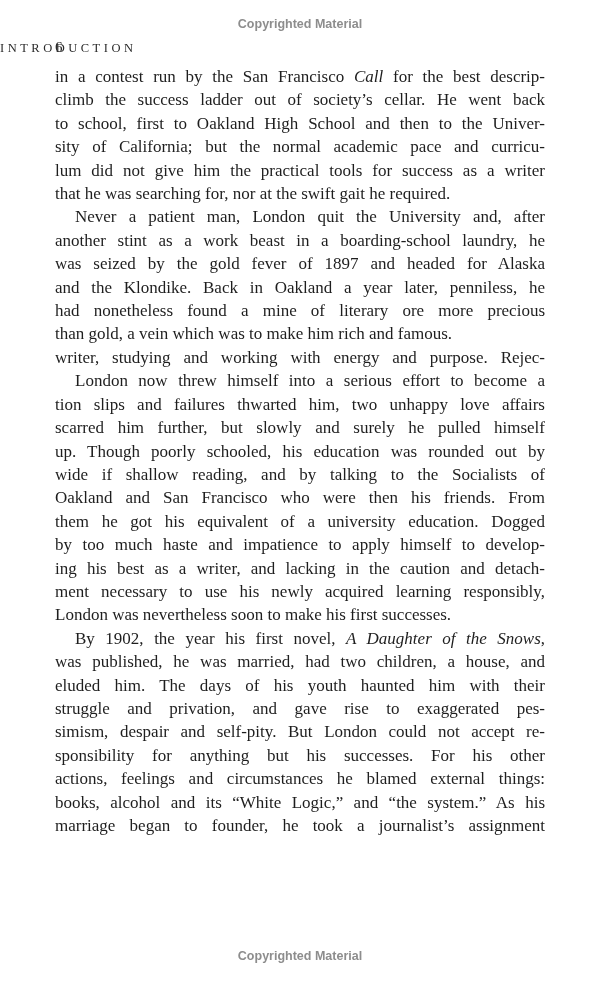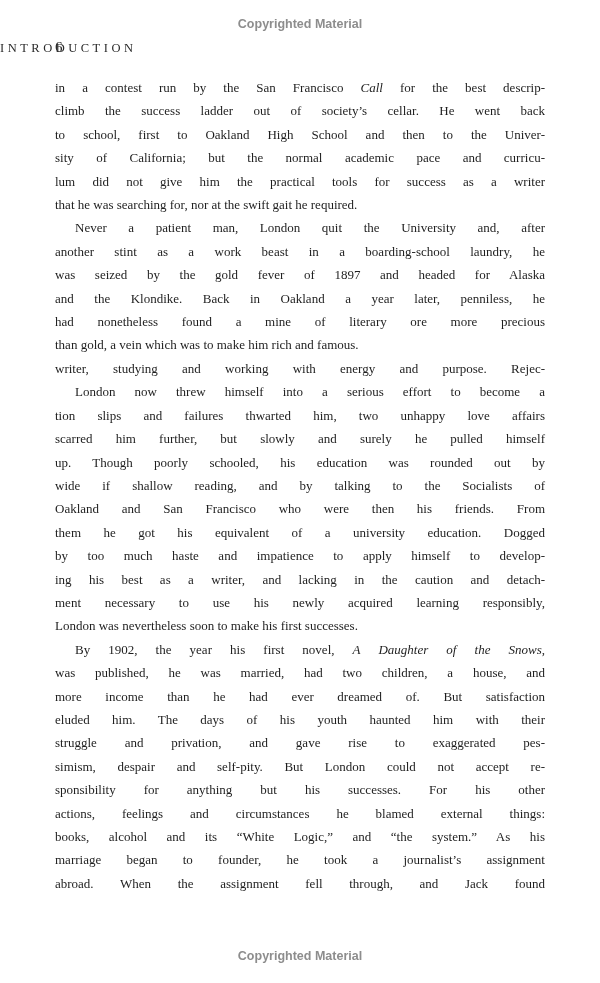--- a/index.html
+++ b/index.html
@@ -47,23 +47,23 @@
     position: absolute;
     left: 0; top: 2px;
     width: 600px;
     text-align: left;
     font-size: 12.5px;
     letter-spacing: 3.5px;
     color: var(--header-color);
   }
   .body-text {
     position: absolute;
-    top: 76px; left: 55px;
+    top: 65px; left: 55px;
     width: 490px;
-    font-size: 13px;
+    font-size: 17px;
     line-height: 23.4px;
     color: var(--text-color);
   }
   .line {
     text-align: justify;
     text-align-last: justify;
   }
   .line.no-just { text-align-last: left; }
   .line.indent { text-indent: 20px; }
   .line em { font-style: italic; }
@@ -100,26 +100,24 @@
       <div class="line"><span>up. Though poorly schooled, his education was rounded out by</span></div>
       <div class="line"><span>wide if shallow reading, and by talking to the Socialists of</span></div>
       <div class="line"><span>Oakland and San Francisco who were then his friends. From</span></div>
       <div class="line"><span>them he got his equivalent of a university education. Dogged</span></div>
       <div class="line"><span>by too much haste and impatience to apply himself to develop-</span></div>
       <div class="line"><span>ing his best as a writer, and lacking in the caution and detach-</span></div>
       <div class="line"><span>ment necessary to use his newly acquired learning responsibly,</span></div>
       <div class="line no-just"><span>London was nevertheless soon to make his first successes.</span></div>
       <div class="line indent"><span>By 1902, the year his first novel, </span><em>A Daughter of the Snows</em><span>,</span></div>
       <div class="line"><span>was published, he was married, had two children, a house, and</span></div>
-      <div class="line"><span>more income than he had ever dreamed of. But satisfaction</span></div>
       <div class="line"><span>eluded him. The days of his youth haunted him with their</span></div>
       <div class="line"><span>struggle and privation, and gave rise to exaggerated pes-</span></div>
       <div class="line"><span>simism, despair and self-pity. But London could not accept re-</span></div>
       <div class="line"><span>sponsibility for anything but his successes. For his other</span></div>
       <div class="line"><span>actions, feelings and circumstances he blamed external things:</span></div>
       <div class="line"><span>books, alcohol and its “White Logic,” and “the system.” As his</span></div>
       <div class="line"><span>marriage began to founder, he took a journalist’s assignment</span></div>
-      <div class="line"><span>abroad. When the assignment fell through, and Jack found</span></div>
     </div>
 
   <div class="copyright bottom">Copyrighted Material</div>
 
 </div>
 
 </body></html>

